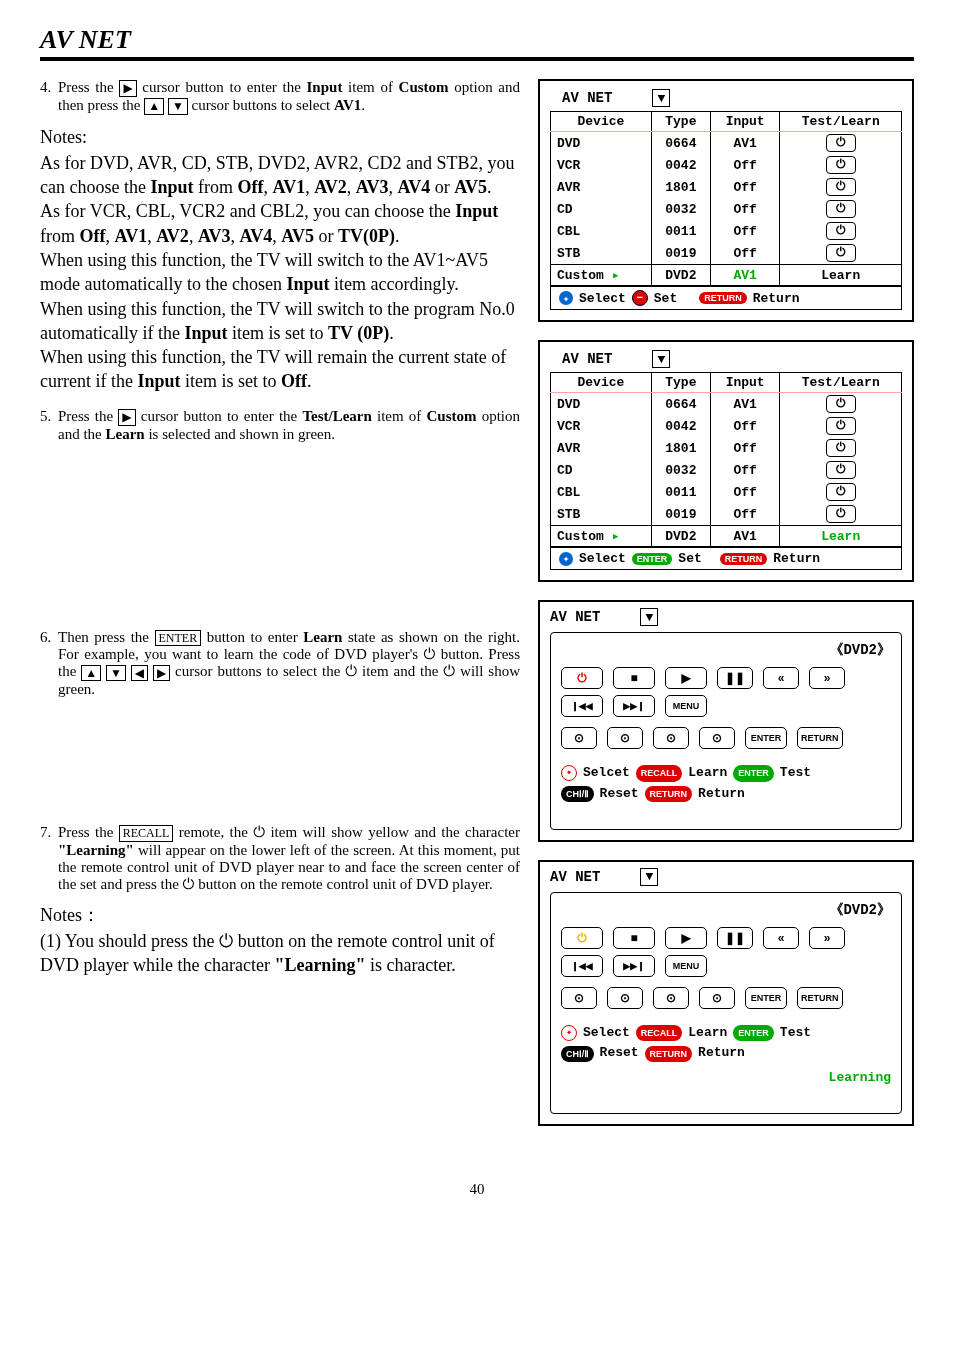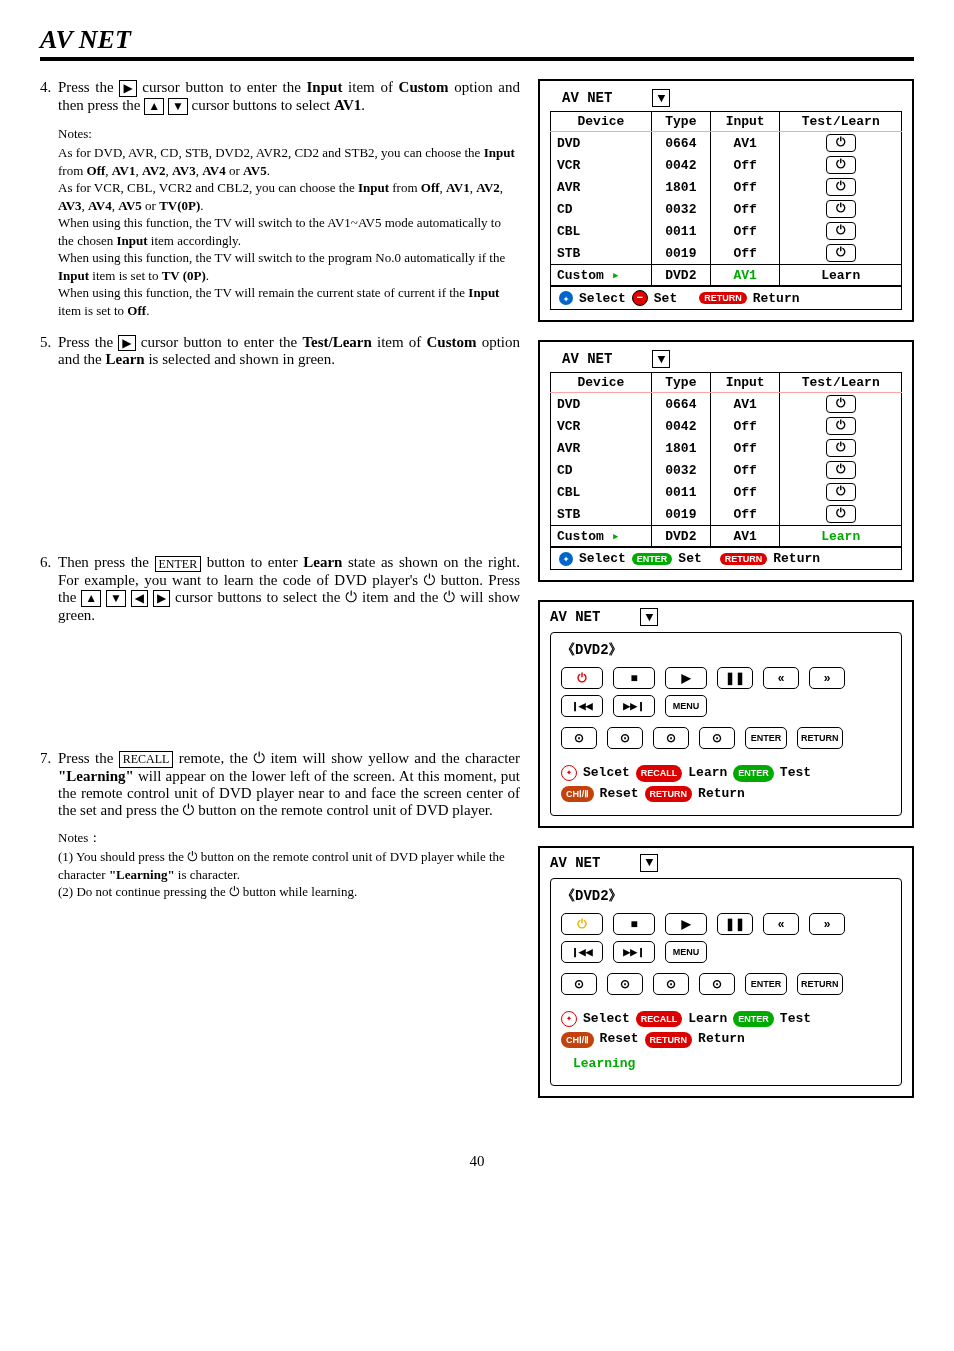--- a/index.html
+++ b/index.html
@@ -46,22 +46,22 @@
   }
   .boxed {
     border: 1.5px solid #000;
     padding: 0 3px;
     font-size: 12px;
     display: inline-block;
     line-height: 1.2;
     vertical-align: middle;
   }
   .notes {
-    font-size: 13px;
-    margin-left: 18px;
+    font-size: 18px;
+    margin-left: 0;
     margin-top: 10px;
     line-height: 1.35;
   }
   .notes-hdr {
     margin-bottom: 2px;
   }
   .page-num {
     text-align: center;
     margin-top: 37px;
     font-size: 15px;
@@ -138,21 +138,21 @@
     border-radius: 9px;
     font-size: 9px;
     color: #fff;
     padding: 1px 5px;
     font-family: Arial, sans-serif;
     font-weight: bold;
     display: inline-block;
   }
   .pill.red { background: #d00; }
   .pill.green { background: #0a0; }
-  .pill.blue { background: #c2410c; }
+  .pill.blue { background: #000000; }
   .circ {
     width: 14px; height: 14px;
     border-radius: 50%;
     display: inline-flex;
     align-items: center;
     justify-content: center;
     font-size: 11px;
     color: #fff;
   }
   .circ.blue { background: #06c; }
@@ -171,21 +171,22 @@
   }
   .rfig .toprow {
     display: flex;
     align-items: center;
     gap: 40px;
     margin-bottom: 6px;
   }
   .subpanel {
     border: 1.5px solid #000;
     border-radius: 4px;
-    padding: 8px 10px 10px 10px;
+    padding: 8px 10px 24px 10px;
+    text-align: right;
   }
   .dev-label {
     margin-bottom: 8px;
     font-size: 14px;
   }
   .btnrow {
     display: flex;
     gap: 10px;
     margin-bottom: 10px;
     align-items: flex-start;
@@ -340,25 +341,20 @@
 
     <div class="notes">
       <div class="notes-hdr">Notes：</div>
       <div>
         <span>(1) You should press the  </span>
         <span>⏻</span>
         <span>  button on the remote control unit of DVD player while the character </span>
         <b>"Learning"</b>
         <span> is character.</span>
       </div>
-      <div>
-        <span>(2) Do not continue pressing the </span>
-        <span>⏻</span>
-        <span>  button while learning.</span>
-      </div>
     </div>
 
   </div>
 
   <div class="right-col">
 
     <div class="osd">
       <div class="hdr">
         <span>AV NET</span>
         <span class="dn-arrow">▼</span>

